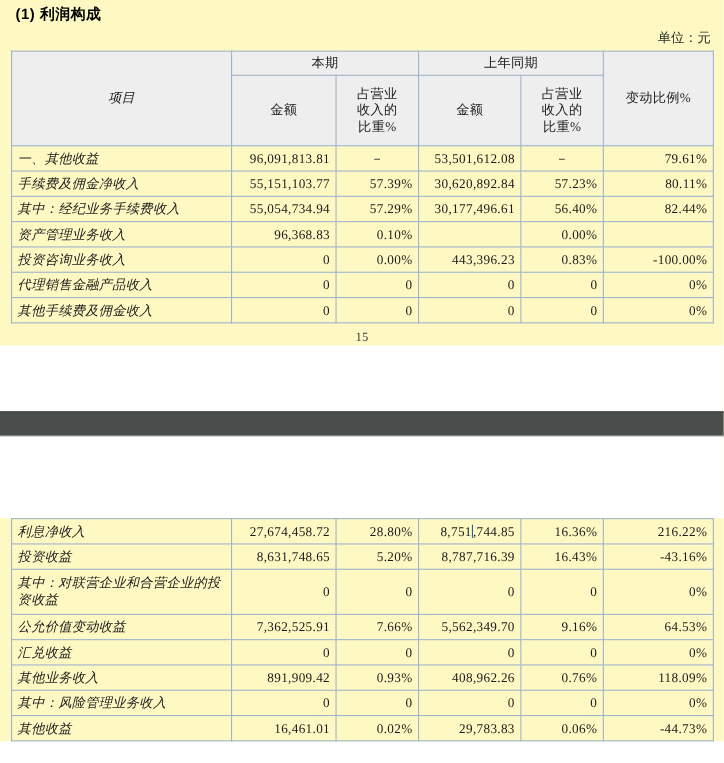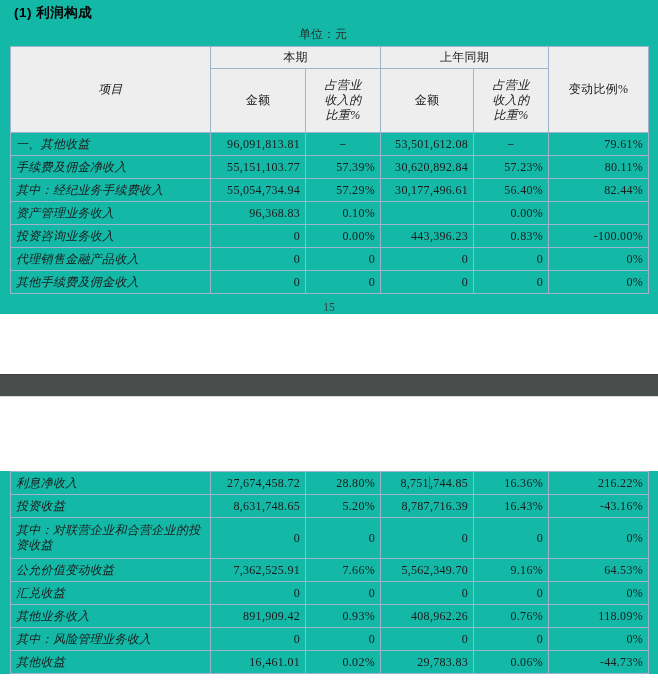--- a/index.html
+++ b/index.html
@@ -12,37 +12,37 @@
     height: 694px;
     font-family: "Liberation Serif", "DejaVu Serif", serif;
     color: #1a1a1a;
     overflow: hidden;
     position: relative;
   }
 
   .page {
     position: relative;
     width: 658px;
-    background: #14b8a6;
+    background: #fef9c3;
   }
 
   
   .section-title {
     font-family: "Liberation Sans", "DejaVu Sans", sans-serif;
     font-weight: bold;
     font-size: 13.5px;
     color: #000000;
     padding: 4px 0 0 14px;
     letter-spacing: 0.5px;
     line-height: 18px;
   }
 
   
   .unit-note {
-    text-align: center;
+    text-align: right;
     font-size: 12px;
     color: #2b2b2b;
     padding: 5px 12px 4px 0;
     line-height: 15px;
     font-family: "Liberation Serif", "DejaVu Serif", serif;
   }
 
   
   .tbl-wrap {
     padding: 0 10px 0 10px;
@@ -88,21 +88,20 @@
   tr.tallrow td {
     height: 40px;
   }
   th.h-group { height: 21px; margin-left: 36px; }
   th.h-item  { height: 84px; }
   th.h-sub   { height: 63px; vertical-align: middle; }
 
   .sub-stack {
     display: block;
     line-height: 15px;
-    font-style: italic;
   }
 
   
   .page-number {
     text-align: center;
     font-size: 11.5px;
     color: #3a3a3a;
     padding: 6px 0 0 0;
     line-height: 14px;
   }

